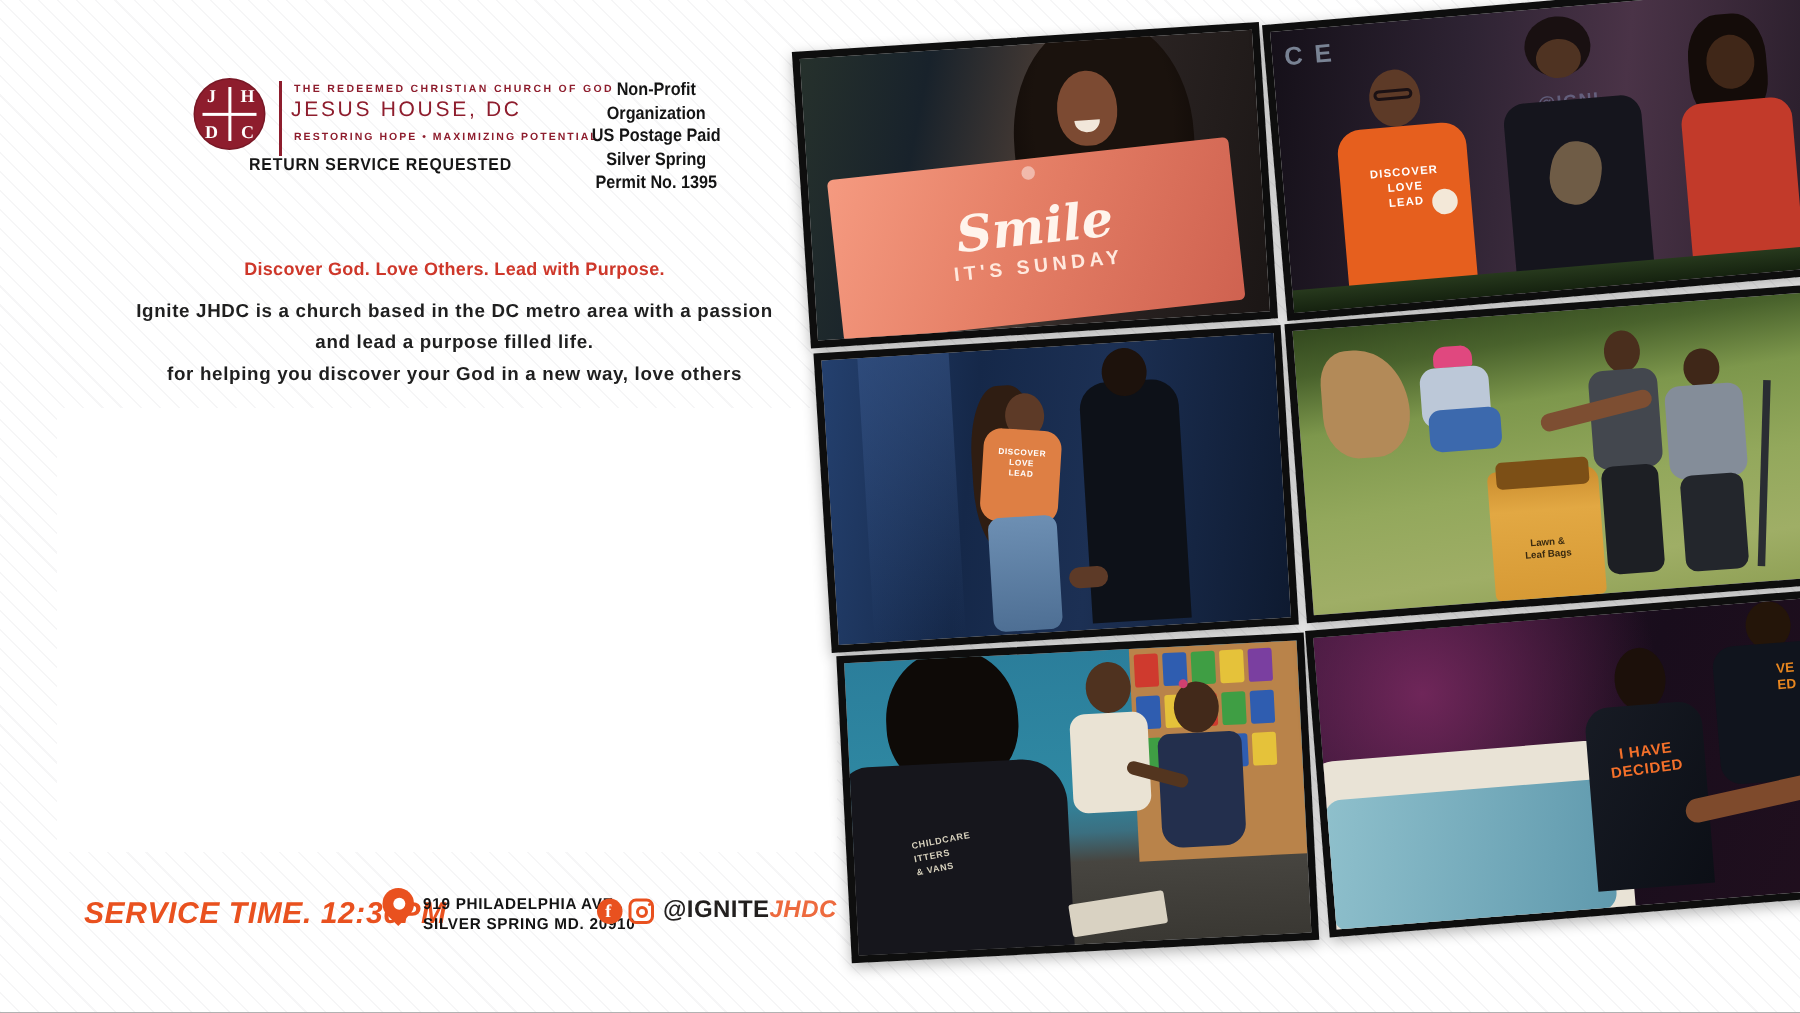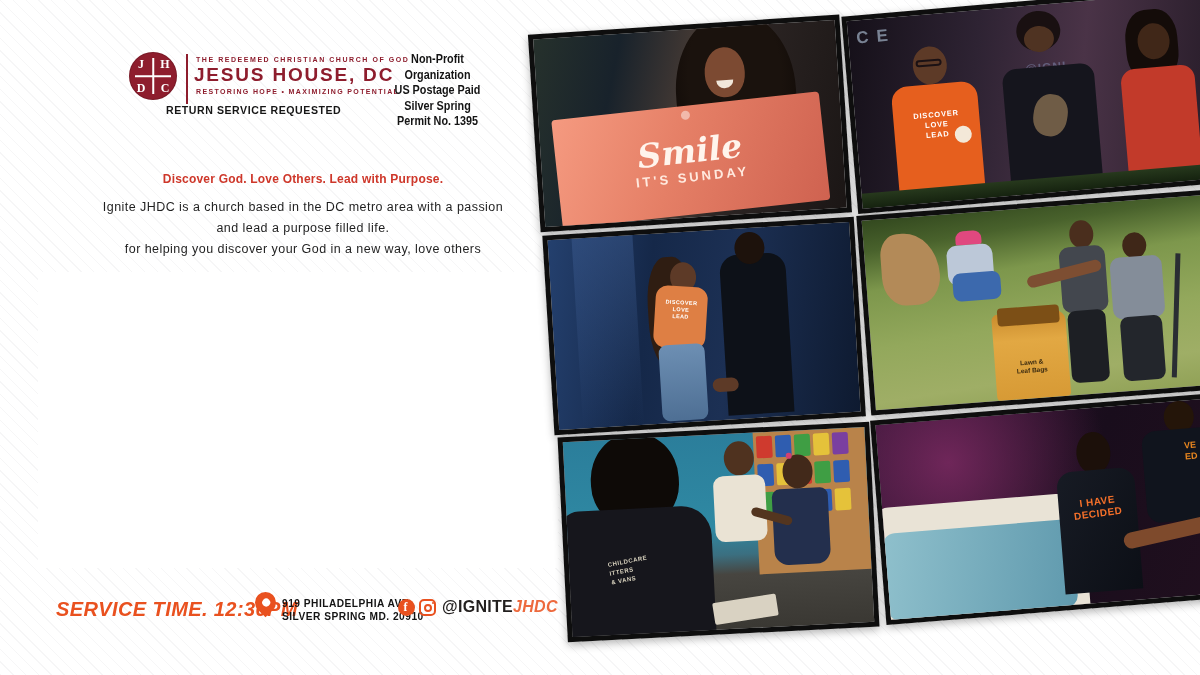--- a/index.html
+++ b/index.html
@@ -17,32 +17,32 @@
     box-shadow:inset 0 0 0 1px rgba(0,0,0,.15);
   }
   .mono::before{content:"";position:absolute;left:50%;top:6px;bottom:6px;width:1.5px;background:#fff;transform:translateX(-50%);}
   .mono::after{content:"";position:absolute;top:50%;left:6px;right:6px;height:1.5px;background:#fff;transform:translateY(-50%);}
   .mono span{display:flex;align-items:center;justify-content:center;color:#fff;
     font:700 12px "Liberation Serif", serif;}
   .mast-divider{position:absolute;left:186px;top:54px;width:2px;height:50px;background:#8e1d2d;}
   .org-line{position:absolute;left:196px;top:56px;width:200px;color:#8e1d2d;
     font-size:7px;font-weight:700;letter-spacing:1.55px;white-space:nowrap;}
   .church-name{position:absolute;left:194px;top:64px;color:#8e1d2d;
-    font-size:19px;font-weight:700;letter-spacing:1.8px;white-space:nowrap;}
+    font-size:14px;font-weight:400;letter-spacing:1.8px;white-space:nowrap;}
   .motto{position:absolute;left:196px;top:88px;color:#8e1d2d;
     font-size:7px;font-weight:700;letter-spacing:1.35px;white-space:nowrap;}
   .return-service{position:absolute;left:166px;top:104px;color:#161616;
     font-size:11.5px;font-weight:800;letter-spacing:.6px;transform:scaleX(.92);transform-origin:left;white-space:nowrap;}
   .postage{position:absolute;left:380px;top:52px;width:115px;text-align:center;color:#141414;
     font-size:12px;font-weight:800;line-height:15.5px;transform:scaleX(.9);}
   
   .tagline{position:absolute;left:88px;top:172px;width:430px;text-align:center;
     color:#ce372a;font-size:12px;font-weight:700;letter-spacing:.2px;}
   .desc{position:absolute;left:63px;top:197px;width:480px;text-align:center;color:#1f1f1f;
-    font-size:12.5px;font-weight:400;line-height:21px;letter-spacing:.45px;}
+    font-size:12.5px;font-weight:700;line-height:21px;letter-spacing:.45px;}
   
   .addr-box{position:absolute;left:38px;top:272px;width:520px;height:296px;background:#fff;border-radius:2px;}
   
   .service-time{position:absolute;left:56px;top:598px;color:#e9511f;
     font-size:20px;font-weight:800;font-style:italic;letter-spacing:.4px;white-space:nowrap;}
   .pin{position:absolute;left:255px;top:592px;width:21px;height:21px;background:#e9511f;
     border-radius:50% 50% 50% 0;transform:rotate(-45deg);}
   .pin::after{content:"";position:absolute;left:6.5px;top:6.5px;width:8px;height:8px;border-radius:50%;background:#fff;}
   .addr-text{position:absolute;left:282px;top:597px;color:#141414;
     font-size:10.5px;font-weight:800;line-height:12.5px;letter-spacing:.5px;transform:scaleX(.97);transform-origin:left;white-space:nowrap;}

